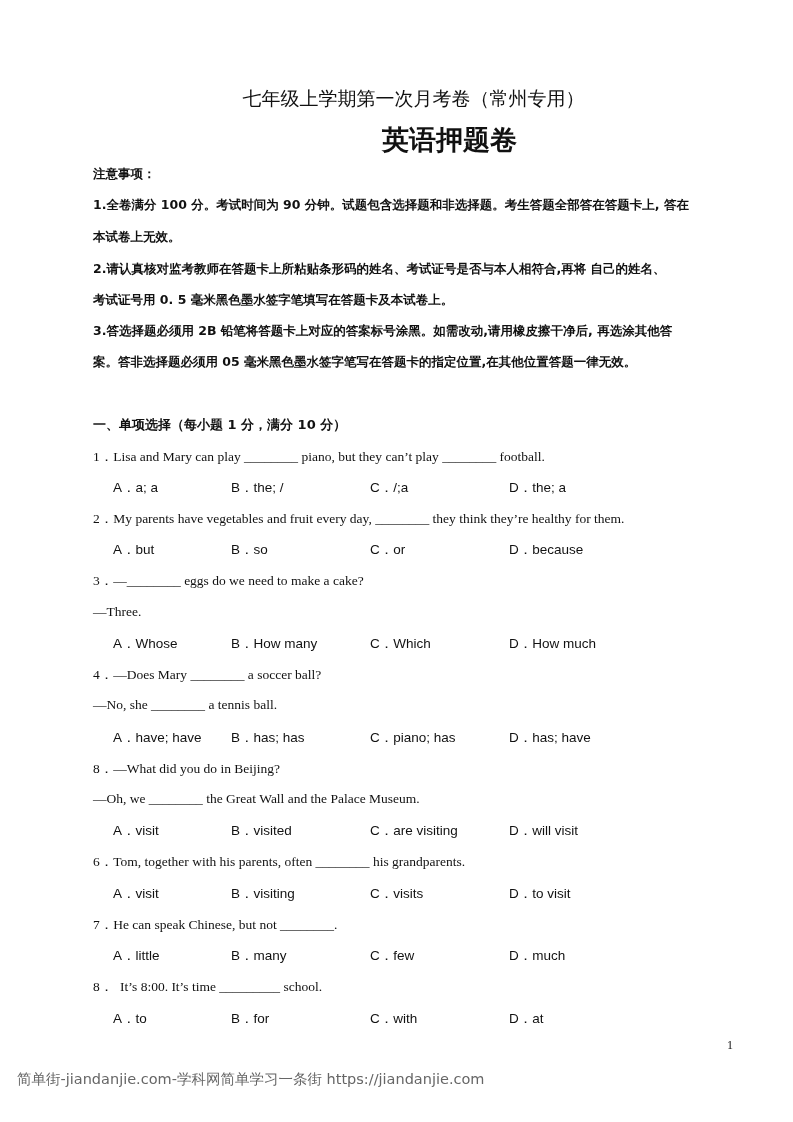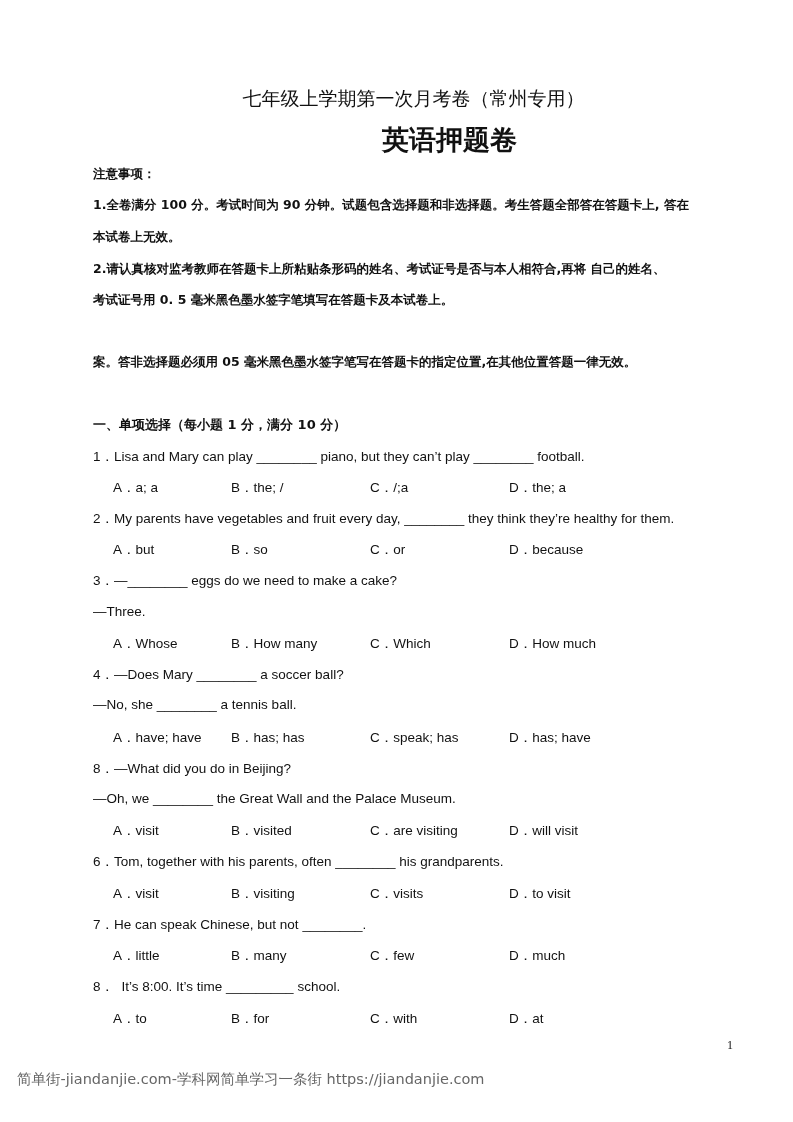--- a/index.html
+++ b/index.html
@@ -21,21 +21,21 @@
     position: absolute; left: 76px;
     font-family: "DejaVu Sans", "Liberation Serif", sans-serif; font-size: 12.5px; font-weight: bold;
     white-space: nowrap;
   }
   .section-title {
     position: absolute; left: 76px; top: 416px;
     font-family: "DejaVu Sans", sans-serif; font-size: 13px; font-weight: bold;
   }
   .q-line {
     position: absolute; left: 76px;
-    font-family: Liberation Sans, sans-serif; font-size: 13.5px; white-space: pre;
+    font-family: Liberation Serif, serif; font-size: 13.5px; white-space: pre;
   }
   .opt-row { position: absolute; left: 0; width: 793px; height: 18px;
     font-family: Liberation Sans, sans-serif; font-size: 13.5px; }
   .opt { position: absolute; white-space: pre; }
   .page-num { position: absolute; left: 710px; top: 1038px;
     font-family: "Liberation Serif", serif; font-size: 12px; }
   .footer { position: absolute; left: 0; width: 793px; top: 1070px; text-align: left;
     font-family: "DejaVu Sans", sans-serif; font-size: 14.5px; color: #666; }
 </style>
 </head>
@@ -44,20 +44,21 @@
 <div class="page">
 
   <div class="title">七年级上学期第一次月考卷（常州专用）</div>
   <div class="subtitle">英语押题卷</div>
 
   <div class="notes-heading">注意事项：</div>
   <div class="note-line" style="top:197px">1.全卷满分 100 分。考试时间为 90 分钟。试题包含选择题和非选择题。考生答题全部答在答题卡上, 答在</div>
   <div class="note-line" style="top:229px">本试卷上无效。</div>
   <div class="note-line" style="top:261px">2.请认真核对监考教师在答题卡上所粘贴条形码的姓名、考试证号是否与本人相符合,再将  自己的姓名、</div>
   <div class="note-line" style="top:292px">考试证号用 0. 5 毫米黑色墨水签字笔填写在答题卡及本试卷上。</div>
+  <div class="note-line" style="top:323px">3.答选择题必须用 2B 铅笔将答题卡上对应的答案标号涂黑。如需改动,请用橡皮擦干净后, 再选涂其他答</div>
   <div class="note-line" style="top:354px">案。答非选择题必须用 05 毫米黑色墨水签字笔写在答题卡的指定位置,在其他位置答题一律无效。</div>
 
   <div class="section-title">一、单项选择（每小题 1 分，满分 10 分）</div>
 
   <div class="q-line" style="top:448px">1．Lisa and Mary can play ________ piano, but they can’t play ________ football.</div>
   <div class="opt-row" style="top:479px">
     <span class="opt" style="left:96px">A．a; a</span>
     <span class="opt" style="left:214px">B．the; /</span>
     <span class="opt" style="left:353px">C．/;a</span>
     <span class="opt" style="left:492px">D．the; a</span>
@@ -78,21 +79,21 @@
     <span class="opt" style="left:214px">B．How many</span>
     <span class="opt" style="left:353px">C．Which</span>
     <span class="opt" style="left:492px">D．How much</span>
   </div>
 
   <div class="q-line" style="top:666px">4．—Does Mary ________ a soccer ball?</div>
   <div class="q-line" style="top:697px">—No, she ________ a tennis ball.</div>
   <div class="opt-row" style="top:729px">
     <span class="opt" style="left:96px">A．have; have</span>
     <span class="opt" style="left:214px">B．has; has</span>
-    <span class="opt" style="left:353px">C．speak; has</span>
+    <span class="opt" style="left:353px">C．piano; has</span>
     <span class="opt" style="left:492px">D．has; have</span>
   </div>
 
   <div class="q-line" style="top:760px">8．—What did you do in Beijing?</div>
   <div class="q-line" style="top:791px">—Oh, we ________ the Great Wall and the Palace Museum.</div>
   <div class="opt-row" style="top:822px">
     <span class="opt" style="left:96px">A．visit</span>
     <span class="opt" style="left:214px">B．visited</span>
     <span class="opt" style="left:353px">C．are visiting</span>
     <span class="opt" style="left:492px">D．will visit</span>

